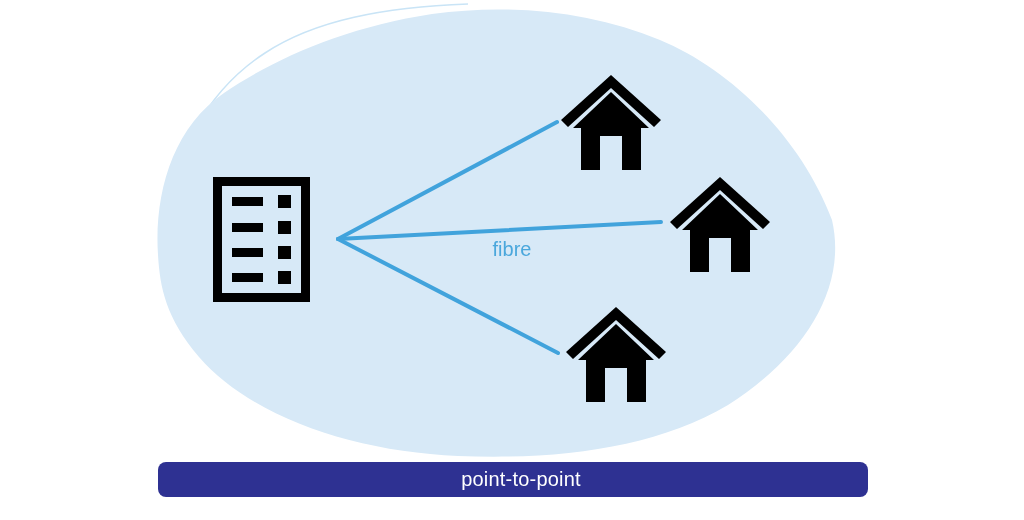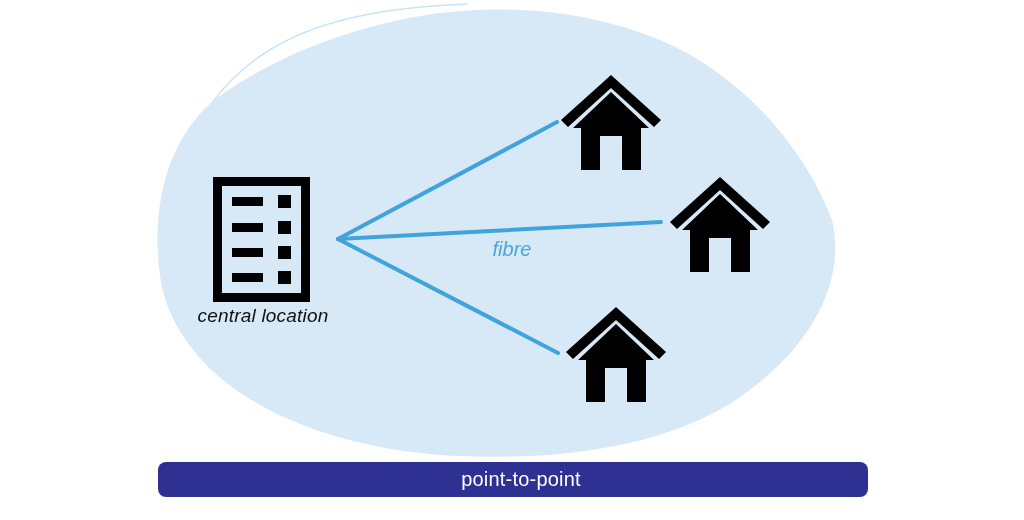--- a/index.html
+++ b/index.html
@@ -18,21 +18,20 @@
   .canvas svg {
     position: absolute;
     left: 0;
     top: 0;
   }
   .label {
     position: absolute;
     text-align: center;
     line-height: 1.1;
     user-select: none;
-    font-style: italic;
   }
   .label-central {
     left: 163px;
     top: 306px;
     width: 200px;
     font-size: 19px;
     color: #111111;
     letter-spacing: 0.2px;
   }
   .label-fibre {
@@ -98,21 +97,20 @@
       <rect x="65" y="44" width="13" height="13"></rect>
       <rect x="65" y="69" width="13" height="13"></rect>
       <rect x="65" y="94" width="13" height="13"></rect>
     </g>
 
     <use href="#house-shape" x="561" y="75" fill="#000000"></use>
     <use href="#house-shape" x="670" y="177" fill="#000000"></use>
     <use href="#house-shape" x="566" y="307" fill="#000000"></use>
   </svg>
 
-  <div class="label label-central">central location</div>
 
   <div class="label label-fibre">fibre</div>
 
   <div class="banner">
     <span>point-to-point</span>
   </div>
 
 </div>
 
 </body></html>

